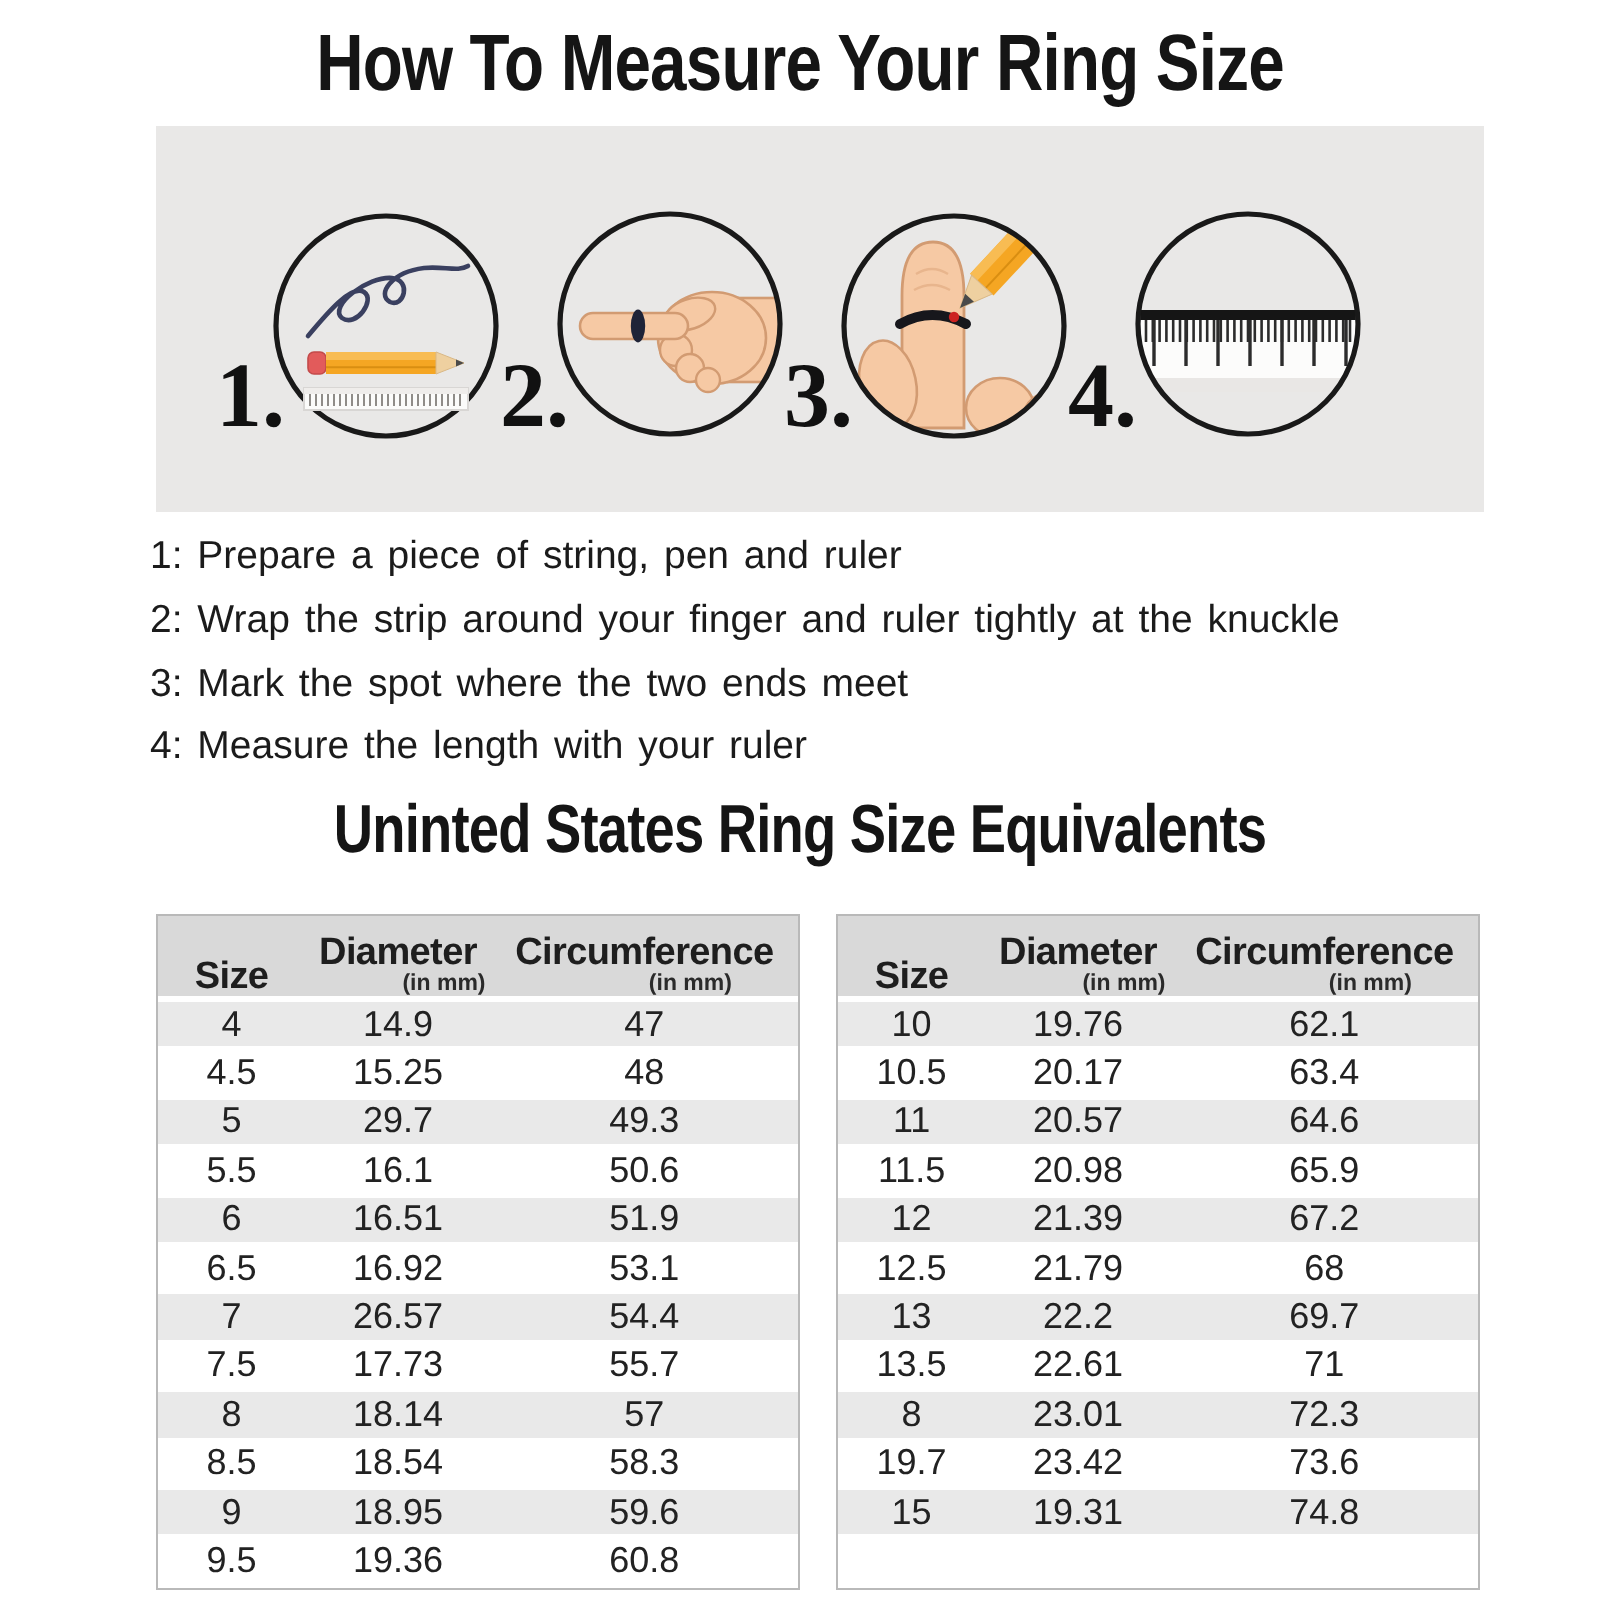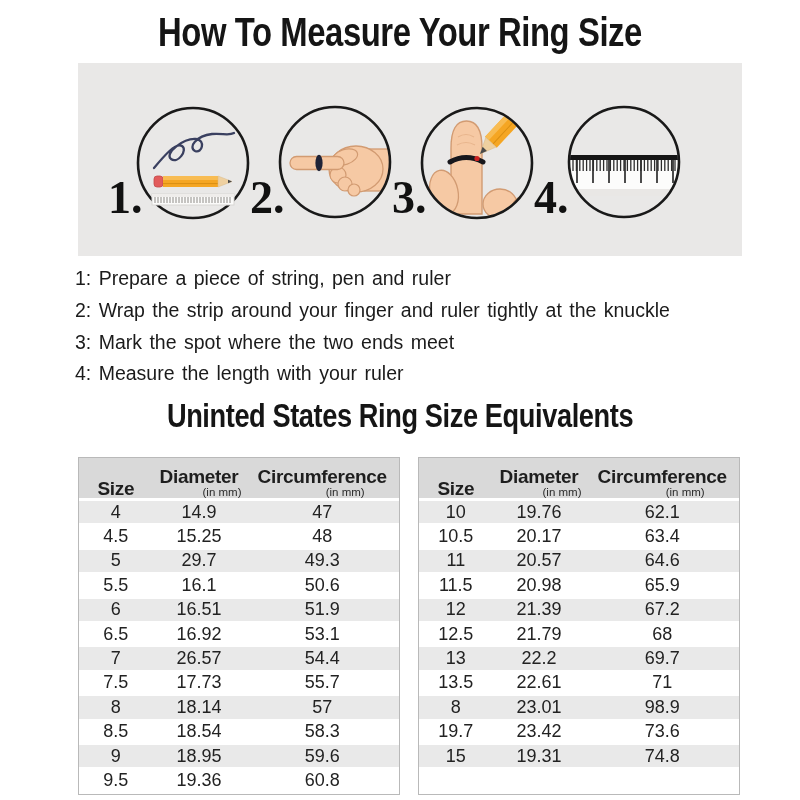--- a/index.html
+++ b/index.html
@@ -23,21 +23,21 @@
     transform:scaleX(0.80);transform-origin:50% 50%;white-space:nowrap;color:#151515;}
 
   .rtable{position:absolute;top:457px;width:322px;height:338px;box-sizing:border-box;
     border:1px solid #b9b9b9;background:#fff;}
   .rtable.left{left:78px;} .rtable.right{left:418px;}
   .thead{height:43px;box-sizing:border-box;background:#d9d9d9;border-bottom:3px solid #fff;
     display:flex;}
   .th{display:flex;flex-direction:column;align-items:center;justify-content:flex-end;
     padding-top:5px;box-sizing:border-box;}
   .th-main{font-weight:bold;font-size:19px;letter-spacing:-0.3px;line-height:19px;color:#1e1e1e;}
-  .th-sub{font-weight:normal;font-size:11.5px;line-height:12px;color:#2a2a2a;margin-left:46px;}
+  .th-sub{font-weight:bold;font-size:11.5px;line-height:12px;color:#2a2a2a;margin-left:46px;}
   .c-size{width:23%;} .c-diam{width:29%;} .c-circ{width:48%;}
   .tbody{width:100%;}
   .trow{display:flex;height:24.4px;box-sizing:border-box;border-bottom:2px solid #fff;
     align-items:center;}
   .trow:nth-of-type(odd){background:#e9e9e9;}
   .td{text-align:center;font-size:18px;color:#222;}
 </style>
 </head>
 <body>
 
@@ -284,21 +284,21 @@
 
       <div class="trow">
         <div class="td c-size">13.5</div>
         <div class="td c-diam">22.61</div>
         <div class="td c-circ">71</div>
       </div>
 
       <div class="trow">
         <div class="td c-size">8</div>
         <div class="td c-diam">23.01</div>
-        <div class="td c-circ">98.9</div>
+        <div class="td c-circ">72.3</div>
       </div>
 
       <div class="trow">
         <div class="td c-size">19.7</div>
         <div class="td c-diam">23.42</div>
         <div class="td c-circ">73.6</div>
       </div>
 
       <div class="trow">
         <div class="td c-size">15</div>

